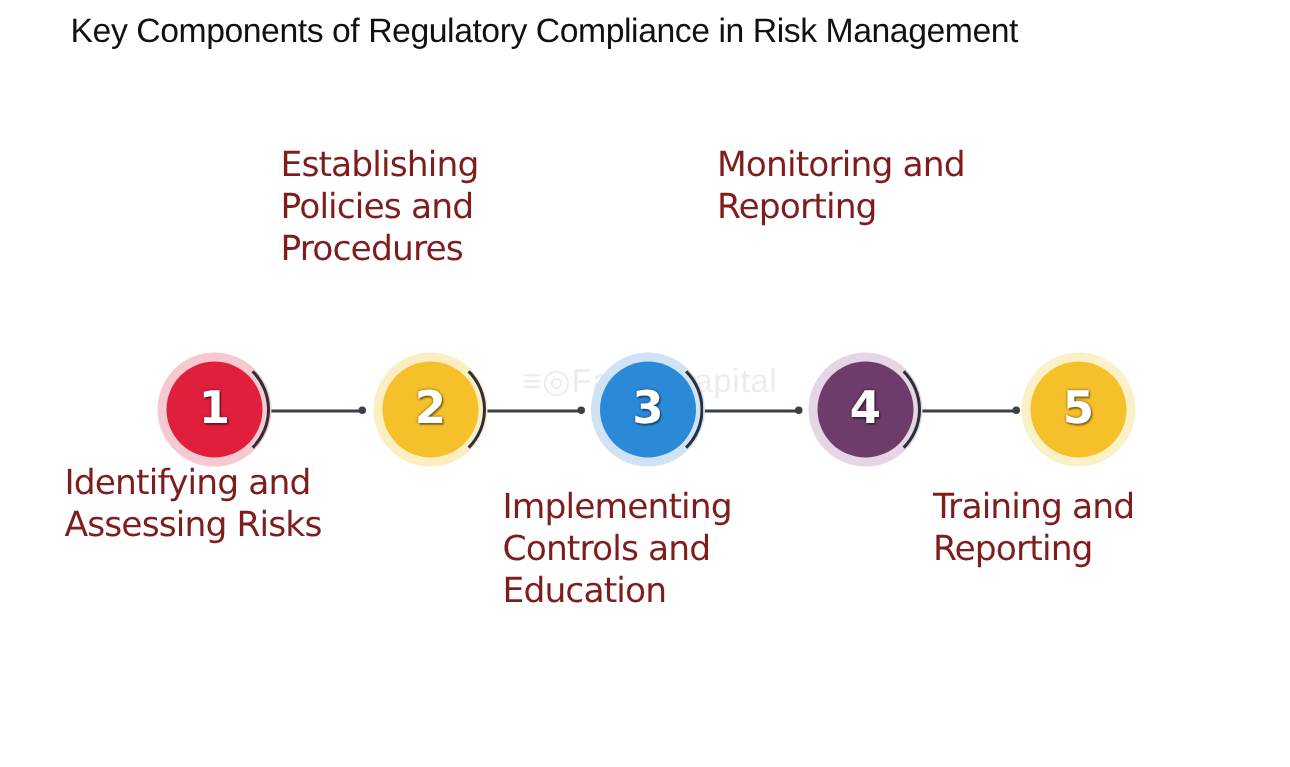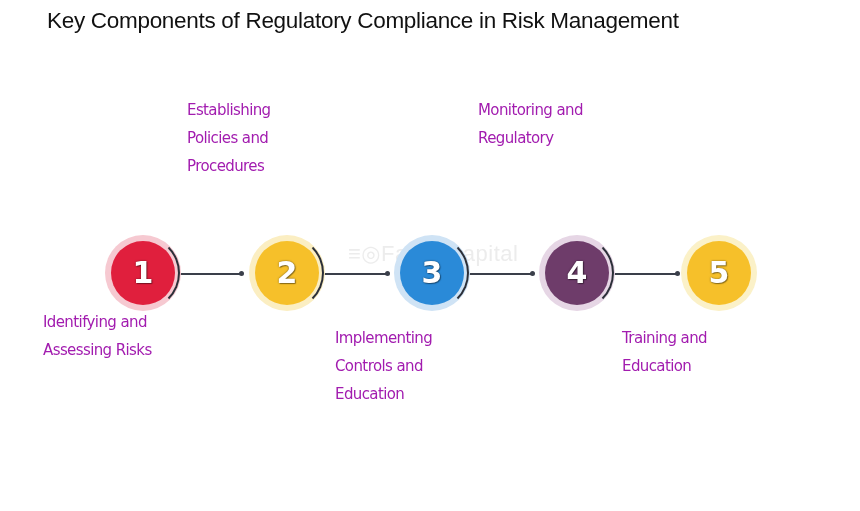--- a/index.html
+++ b/index.html
@@ -20,23 +20,23 @@
       top: 8px;
       font-family: "Liberation Sans", sans-serif;
       font-size: 22.5px;
       color: #111111;
       letter-spacing: -0.3px;
       white-space: nowrap;
     }
     .label {
       position: absolute;
       font-family: "DejaVu Sans", sans-serif;
-      font-size: 15px;
+      font-size: 23px;
       line-height: 28px;
-      color: #a21caf;
+      color: #7f1d1d;
       letter-spacing: -0.6px;
       white-space: pre-line;
     }
     .connector {
       position: absolute;
       height: 1.5px;
       background: #3a3f4a;
       top: 273px;
     }
     .connector .dot {
@@ -159,21 +159,21 @@
 Controls and
 Education</div>
 
 <div class="node" style="left:545px; top:241px;">
   <div class="halo" style="background:#e6d6e5;"></div>
   <div class="disc" style="background:#6e3c6a;"></div>
   <div class="arc"></div>
   <span class="num">4</span>
 </div>
 <div class="label" style="left:478px; top:96px;">Monitoring and
-Regulatory</div>
+Reporting</div>
 
 <div class="node" style="left:687px; top:241px;">
   <div class="halo" style="background:#fbf1c8;"></div>
   <div class="disc" style="background:#f6c02a;"></div>
   <span class="num">5</span>
 </div>
 <div class="label" style="left:622px; top:324px;">Training and
-Education</div>
+Reporting</div>
 
 </body></html>

